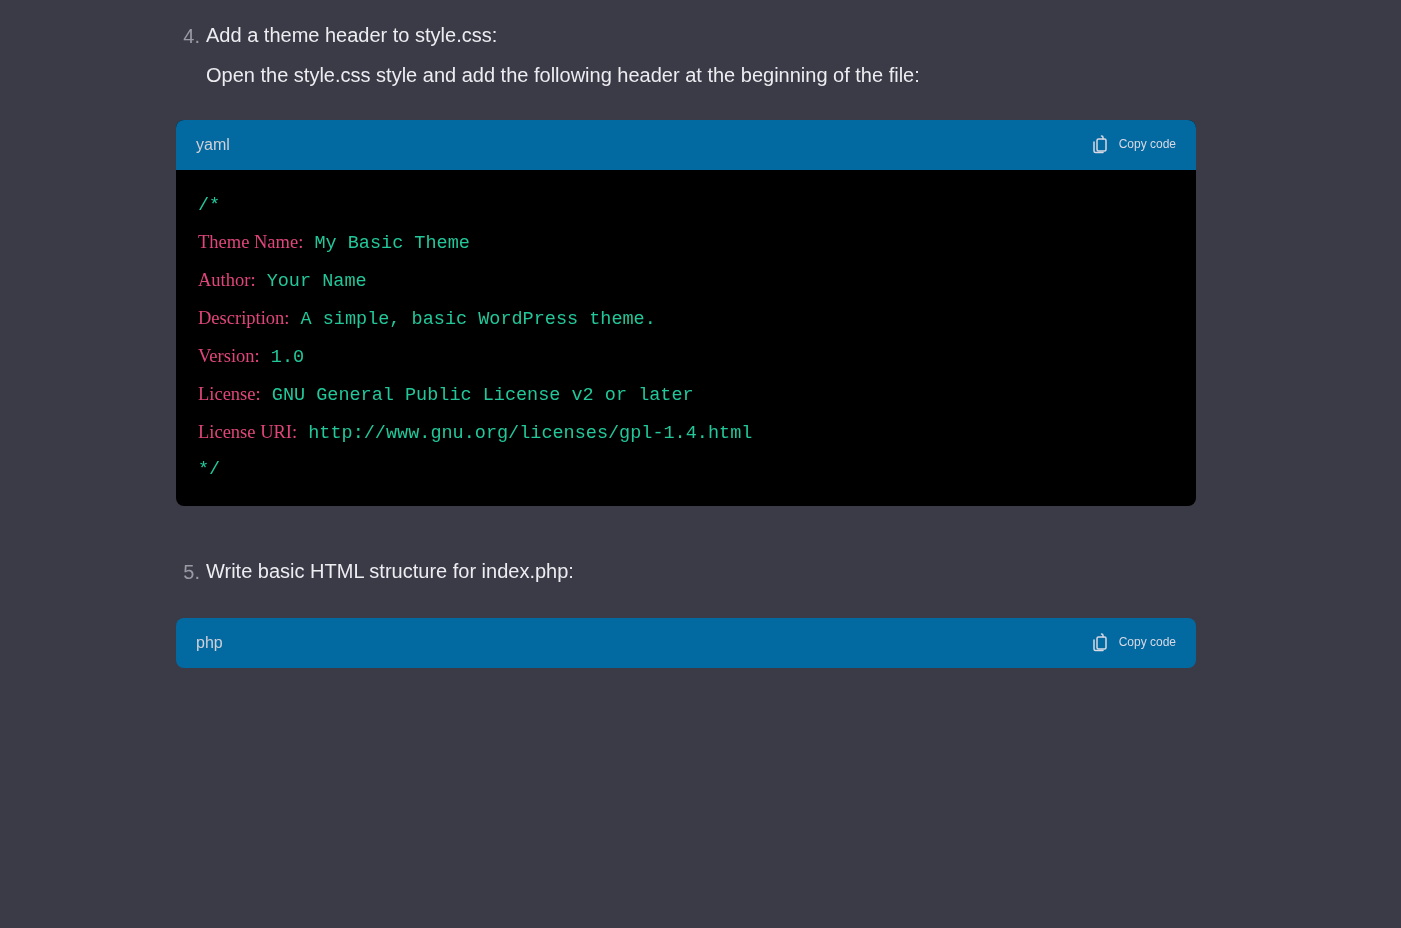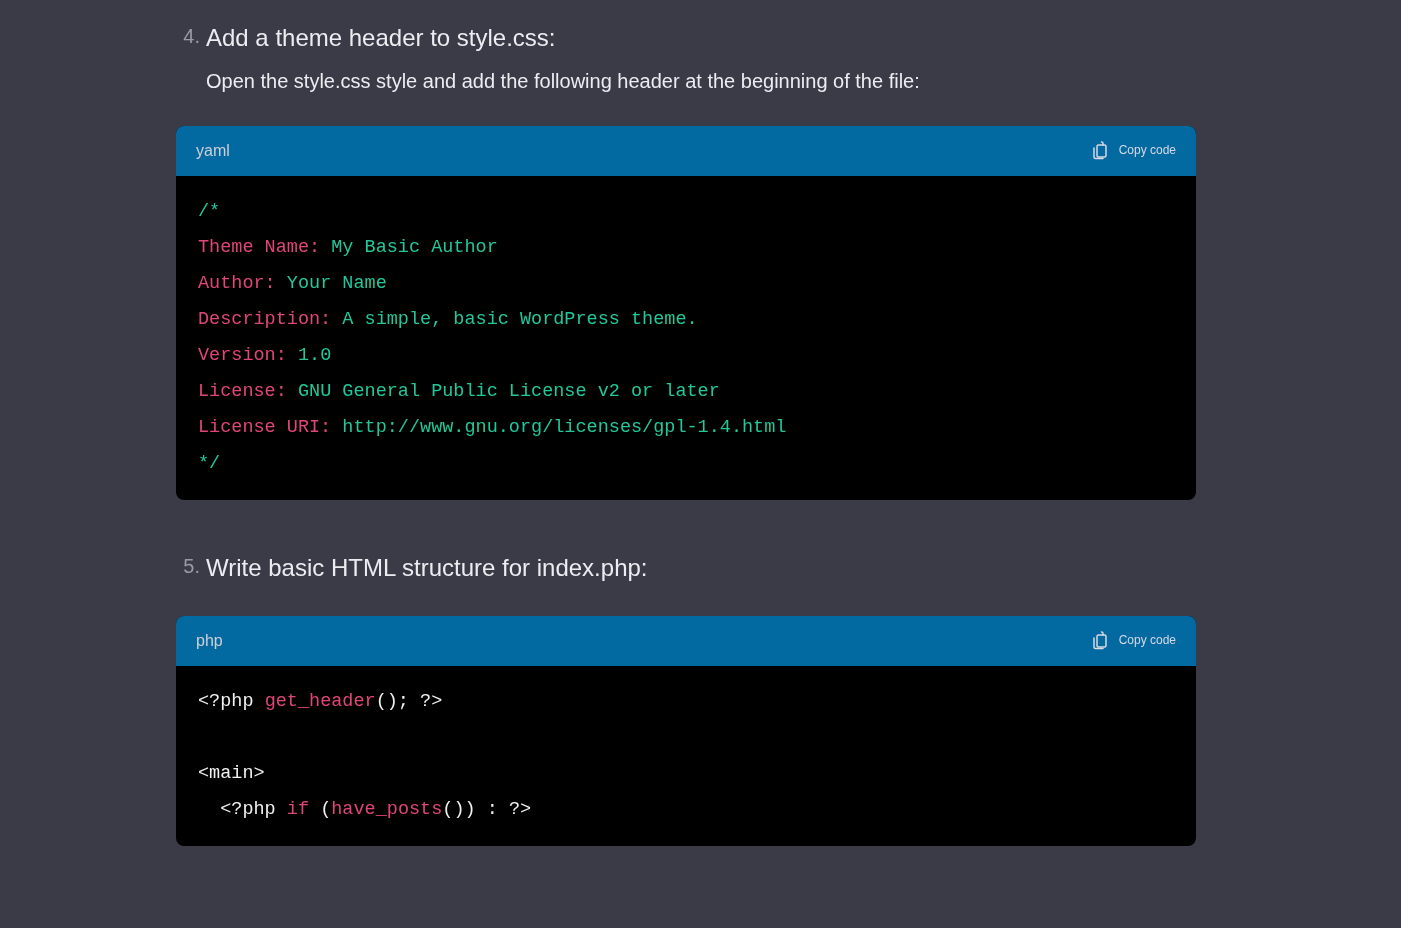--- a/index.html
+++ b/index.html
@@ -25,21 +25,21 @@
     min-width: 24px;
     text-align: right;
     margin-right: 6px;
     font-size: 20px;
   }
   .list-body {
     flex: 1;
   }
   .list-title {
     color: #ececf1;
-    font-size: 24px;
+    font-size: 20px;
     line-height: 1.5;
   }
   .list-desc {
     color: #ececf1;
     font-size: 20px;
     line-height: 1.5;
     margin-top: 10px;
   }
   .code-block {
     background: #000000;
@@ -76,21 +76,21 @@
   .code-body {
     padding: 18px 22px;
     font-family: "SFMono-Regular", Consolas, "Liberation Mono", Menlo, monospace;
     font-size: 18.5px;
     line-height: 1.95;
     color: #e6e6e6;
     white-space: pre;
     overflow-x: auto;
   }
   .c-green { color: #22c79a; }
-  .c-pink { color: #e0457b; }
+  .c-pink { color: #e0457b; font-family: Liberation Serif, serif; }
   .c-white { color: #f0f0f0; }
 </style>
 </head>
 <body>
 
 <div class="content">
 
   <div class="list-item">
     <div class="list-number">4.</div>
     <div class="list-body">
@@ -107,21 +107,21 @@
           <svg viewBox="0 0 24 24" width="18" height="20" fill="none" stroke="#d9d9e3" stroke-width="2" stroke-linecap="round" stroke-linejoin="round">
             <rect x="8" y="4" width="12" height="16" rx="2"></rect>
             <path d="M16 4V2a2 2 0 0 0-2-2h0"></path>
             <path d="M4 8v12a2 2 0 0 0 2 2h10"></path>
           </svg>
         </span>
         <span>Copy code</span>
       </div>
     </div>
     <div class="code-body"><span class="c-green">/*</span>
-<span class="c-pink">Theme Name:</span><span class="c-green"> My Basic Author</span>
+<span class="c-pink">Theme Name:</span><span class="c-green"> My Basic Theme</span>
 <span class="c-pink">Author:</span><span class="c-green"> Your Name</span>
 <span class="c-pink">Description:</span><span class="c-green"> A simple, basic WordPress theme.</span>
 <span class="c-pink">Version:</span><span class="c-green"> </span><span class="c-green">1.0</span>
 <span class="c-pink">License:</span><span class="c-green"> GNU General Public License v2 or later</span>
 <span class="c-pink">License URI:</span><span class="c-green"> http://www.gnu.org/licenses/gpl-1.4.html</span>
 <span class="c-green">*/</span></div>
   </div>
 
   <div class="list-item">
     <div class="list-number">5.</div>
@@ -137,19 +137,15 @@
         <span class="copy-icon">
           <svg viewBox="0 0 24 24" width="18" height="20" fill="none" stroke="#d9d9e3" stroke-width="2" stroke-linecap="round" stroke-linejoin="round">
             <rect x="8" y="4" width="12" height="16" rx="2"></rect>
             <path d="M16 4V2a2 2 0 0 0-2-2h0"></path>
             <path d="M4 8v12a2 2 0 0 0 2 2h10"></path>
           </svg>
         </span>
         <span>Copy code</span>
       </div>
     </div>
-    <div class="code-body"><span class="c-white">&lt;?php </span><span class="c-pink">get_header</span><span class="c-white">(); ?&gt;</span>
-<span></span>
-<span class="c-white">&lt;main&gt;</span>
-<span class="c-white">  &lt;?php </span><span class="c-pink">if</span><span class="c-white"> (</span><span class="c-pink">have_posts</span><span class="c-white">()) : ?&gt;</span></div>
   </div>
 
 </div>
 
 </body></html>

